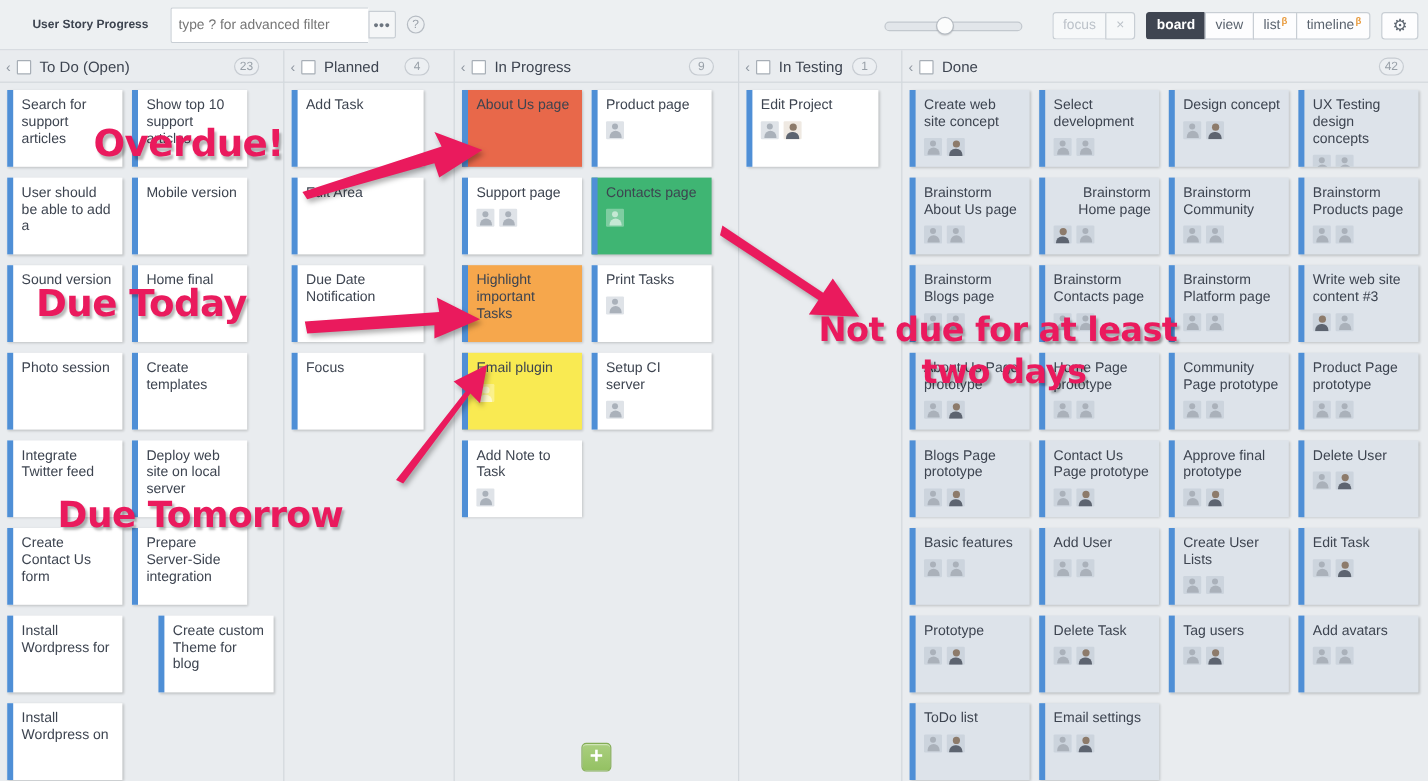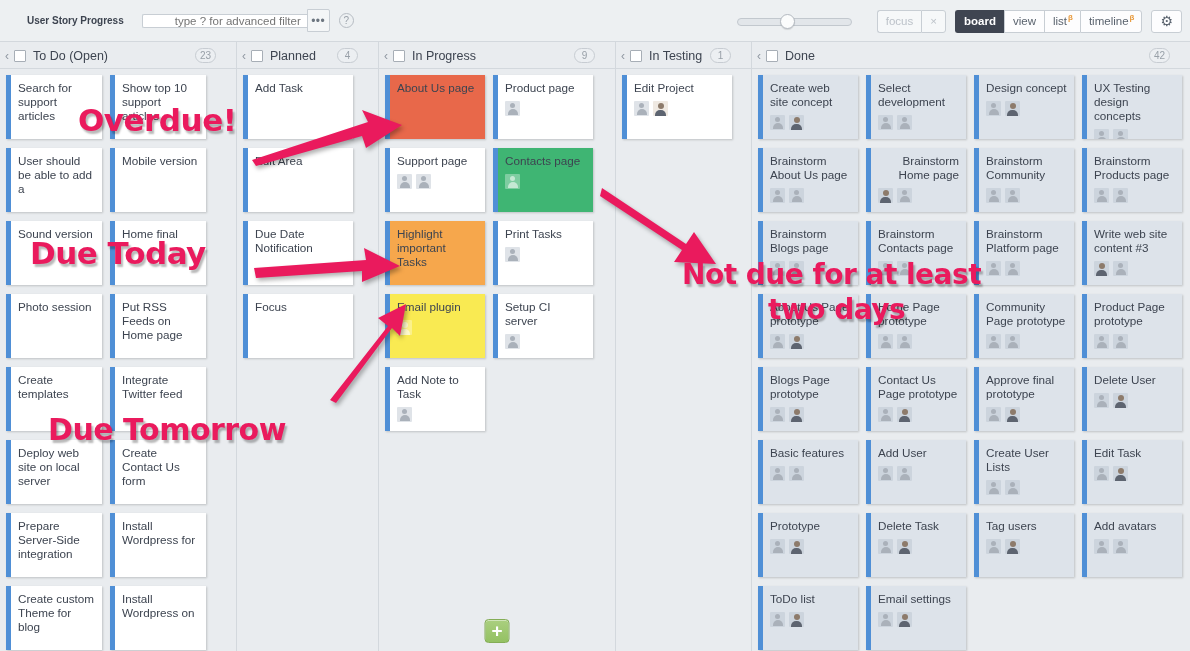--- a/index.html
+++ b/index.html
@@ -17,26 +17,25 @@
     border-bottom:1px solid #d3d8dd;
     display:flex; align-items:center; padding:0 10px;
     position:relative;
   }
   .app-title{
     font-size:10px; font-weight:bold; color:#3d4450;
     margin-left:17px; margin-right:18px; white-space:nowrap;
   }
   .filter-wrap{ display:flex; align-items:center; }
   .filter-input{
-    width:165px; height:14px; border:1px solid #c8ced4;
+    width:165px; height:30px; border:1px solid #c8ced4;
     border-right:none; border-radius:2px 0 0 2px;
     background:#fff; font-size:11.5px; color:#a9b0b8;
     padding:0 6px; font-family:"Liberation Sans", sans-serif;
     outline:none;
-    text-align:right;
   }
   .filter-dots{
     height:23px; width:23px; border:1px solid #c8ced4;
     border-radius:0 2px 2px 0; background:#f4f6f7;
     display:flex; align-items:center; justify-content:center;
     font-size:12px; color:#6d7680; letter-spacing:0.5px;
     cursor:pointer;
   }
   .help-circle{
     width:15px; height:15px; border-radius:50%;
@@ -265,41 +264,38 @@
           <div class="card" style="width: 96px; height: 64px;">
             <div class="card-title">Sound version</div>
           </div>
           <div class="card" style="width: 96px; height: 64px;">
             <div class="card-title">Home final</div>
           </div>
           <div class="card" style="width: 96px; height: 64px;">
             <div class="card-title">Photo session</div>
           </div>
           <div class="card" style="width: 96px; height: 64px;">
-            <div class="card-title">Put RSS Feeds on Home page</div>
-          </div>
-          <div class="card" style="width: 96px; height: 64px;">
             <div class="card-title">Create templates</div>
           </div>
           <div class="card" style="width: 96px; height: 64px;">
             <div class="card-title">Integrate Twitter feed</div>
           </div>
           <div class="card" style="width: 96px; height: 64px;">
             <div class="card-title">Deploy web site on local server</div>
           </div>
           <div class="card" style="width: 96px; height: 64px;">
             <div class="card-title">Create Contact Us form</div>
           </div>
           <div class="card" style="width: 96px; height: 64px;">
             <div class="card-title">Prepare Server-Side integration</div>
           </div>
           <div class="card" style="width: 96px; height: 64px;">
             <div class="card-title">Install Wordpress for</div>
           </div>
-          <div class="card" style="width: 96px; height: 64px;">
+          <div class="card" style="width: 96px; height: 64px; margin-left: 22px;">
             <div class="card-title">Create custom Theme for blog</div>
           </div>
           <div class="card" style="width: 96px; height: 64px;">
             <div class="card-title">Install Wordpress on</div>
           </div>
         </div>
       </div>
       <div class="column" style="width: 142px;">
         <div class="cards">
           <div class="card" style="width: 110px; height: 64px;">

